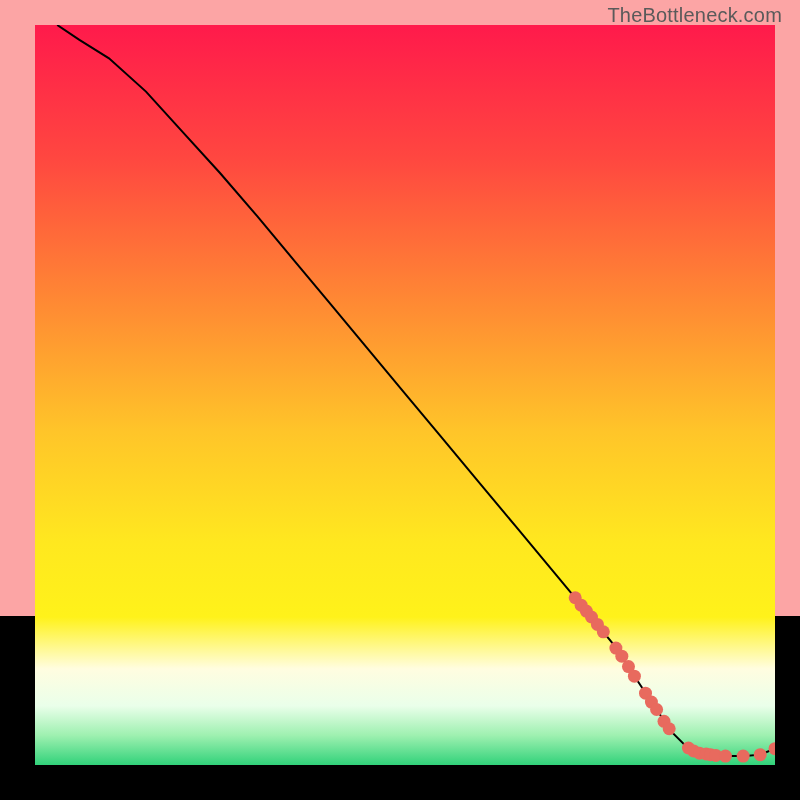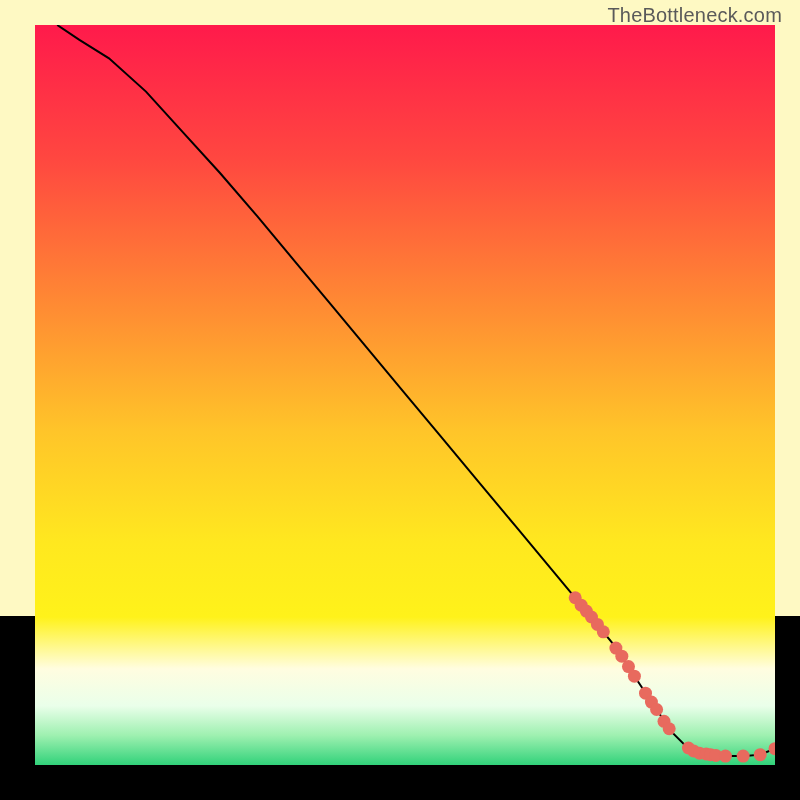--- a/index.html
+++ b/index.html
@@ -9,21 +9,21 @@
     height: 800px;
     overflow: hidden;
     background: #000;
   }
   .frame {
     position: absolute;
     left: 0;
     top: 0;
     width: 800px;
     height: 616px;
-    background: #fef9c3;
+    background: #fca5a5;
   }
   .plot-wrap {
     position: absolute;
     left: 35px;
     top: 25px;
     width: 740px;
     height: 740px;
   }
   svg.plot {
     width: 740px;

